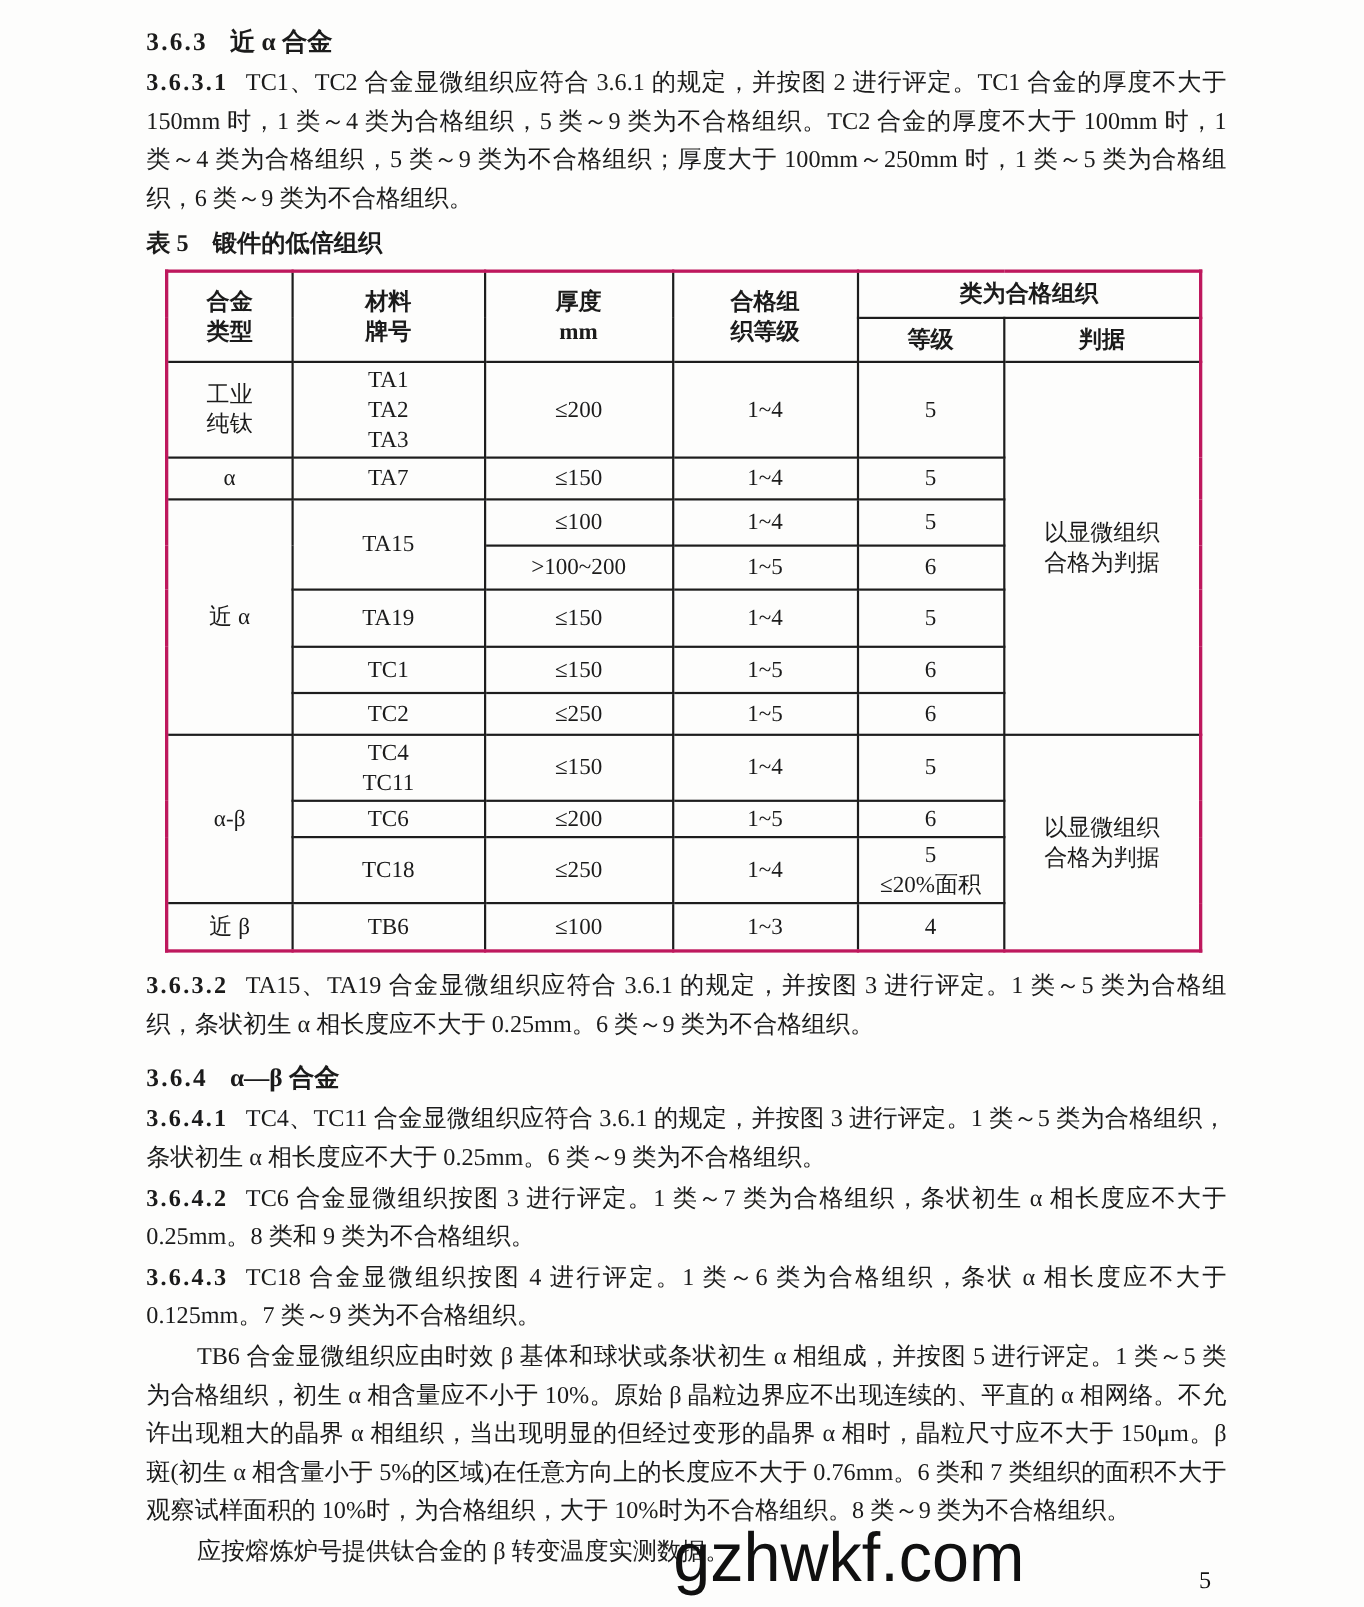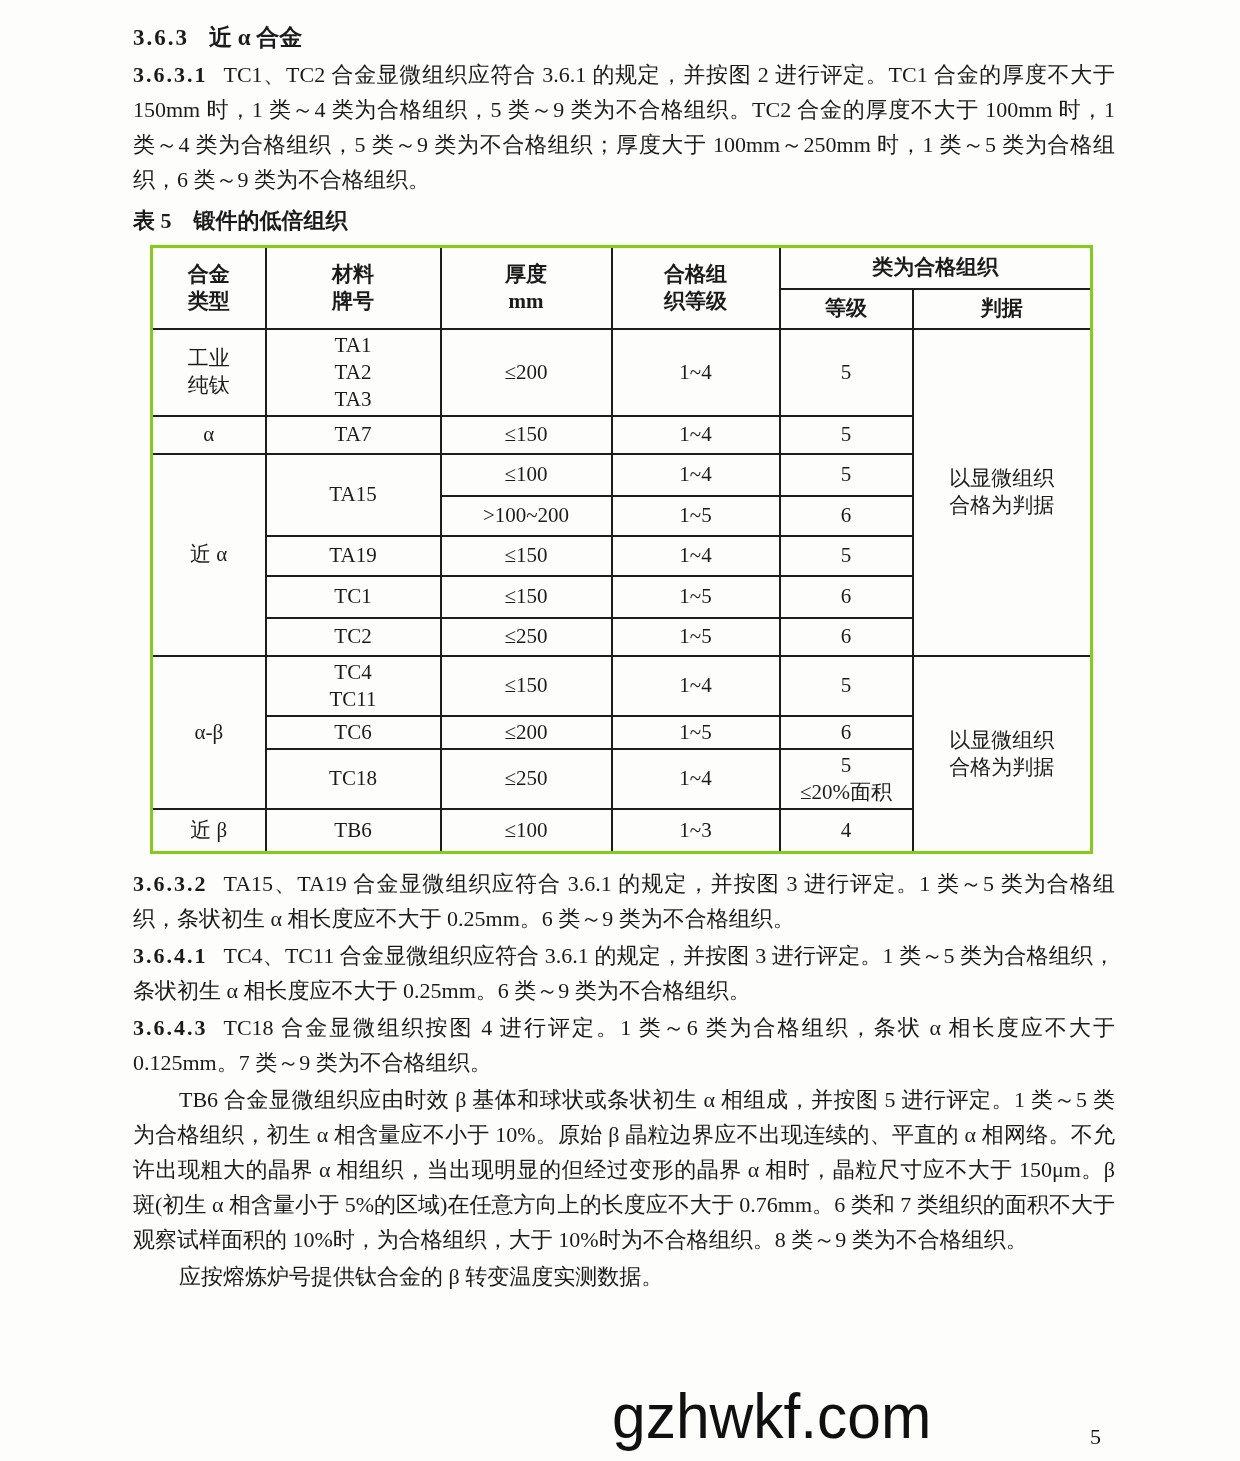--- a/index.html
+++ b/index.html
@@ -38,21 +38,21 @@
     font-size: 22px;
     margin: 10px 0 10px 0;
     line-height: 28px;
   }
   .tbl-title .tnum { margin-right: 22px; }
   table.t5 {
     border-collapse: collapse;
     margin-left: 17px;
     width: 940px;
     table-layout: fixed;
-    border: 3px solid #84cc16;
+    border: 3px solid #be185d;
     padding-left: 20px;
   }
   table.t5 th, table.t5 td {
     border: 2px solid #1d1d1d;
     text-align: center;
     vertical-align: middle;
     font-size: 21px;
     line-height: 27px;
     white-space: pre-line;
     padding: 2px 2px;
@@ -144,21 +144,21 @@
           <td rowspan="2">TA15</td>
           <td>≤100</td>
           <td>1~4</td>
           <td>5</td>
         </tr>
         <tr style="height:40px">
           <td>&gt;100~200</td>
           <td>1~5</td>
           <td>6</td>
         </tr>
-        <tr style="height:40px">
+        <tr style="height:52px">
           <td>TA19</td>
           <td>≤150</td>
           <td>1~4</td>
           <td>5</td>
         </tr>
         <tr style="height:42px">
           <td>TC1</td>
           <td>≤150</td>
           <td>1~5</td>
           <td>6</td>
@@ -199,25 +199,31 @@
           <td>1~3</td>
           <td>4</td>
         </tr>
       </tbody>
     </table>
 
     <p class="para" style="margin-top:12px">
       <span class="num">3.6.3.2</span><span>TA15、TA19 合金显微组织应符合 3.6.1 的规定，并按图 3 进行评定。1 类～5 类为合格组织，条状初生 α 相长度应不大于 0.25mm。6 类～9 类为不合格组织。</span>
     </p>
 
+    <div class="h">
+      <span class="num">3.6.4</span><span>α—β 合金</span>
+    </div>
 
     <p class="para">
       <span class="num">3.6.4.1</span><span>TC4、TC11 合金显微组织应符合 3.6.1 的规定，并按图 3 进行评定。1 类～5 类为合格组织，条状初生 α 相长度应不大于 0.25mm。6 类～9 类为不合格组织。</span>
     </p>
 
+    <p class="para">
+      <span class="num">3.6.4.2</span><span>TC6 合金显微组织按图 3 进行评定。1 类～7 类为合格组织，条状初生 α 相长度应不大于 0.25mm。8 类和 9 类为不合格组织。</span>
+    </p>
 
     <p class="para">
       <span class="num">3.6.4.3</span><span>TC18 合金显微组织按图 4 进行评定。1 类～6 类为合格组织，条状 α 相长度应不大于 0.125mm。7 类～9 类为不合格组织。</span>
     </p>
 
 
     <p class="para indent">
       <span>TB6 合金显微组织应由时效 β 基体和球状或条状初生 α 相组成，并按图 5 进行评定。1 类～5 类为合格组织，初生 α 相含量应不小于 10%。原始 β 晶粒边界应不出现连续的、平直的 α 相网络。不允许出现粗大的晶界 α 相组织，当出现明显的但经过变形的晶界 α 相时，晶粒尺寸应不大于 150μm。β 斑(初生 α 相含量小于 5%的区域)在任意方向上的长度应不大于 0.76mm。6 类和 7 类组织的面积不大于观察试样面积的 10%时，为合格组织，大于 10%时为不合格组织。8 类～9 类为不合格组织。</span>
     </p>
 

